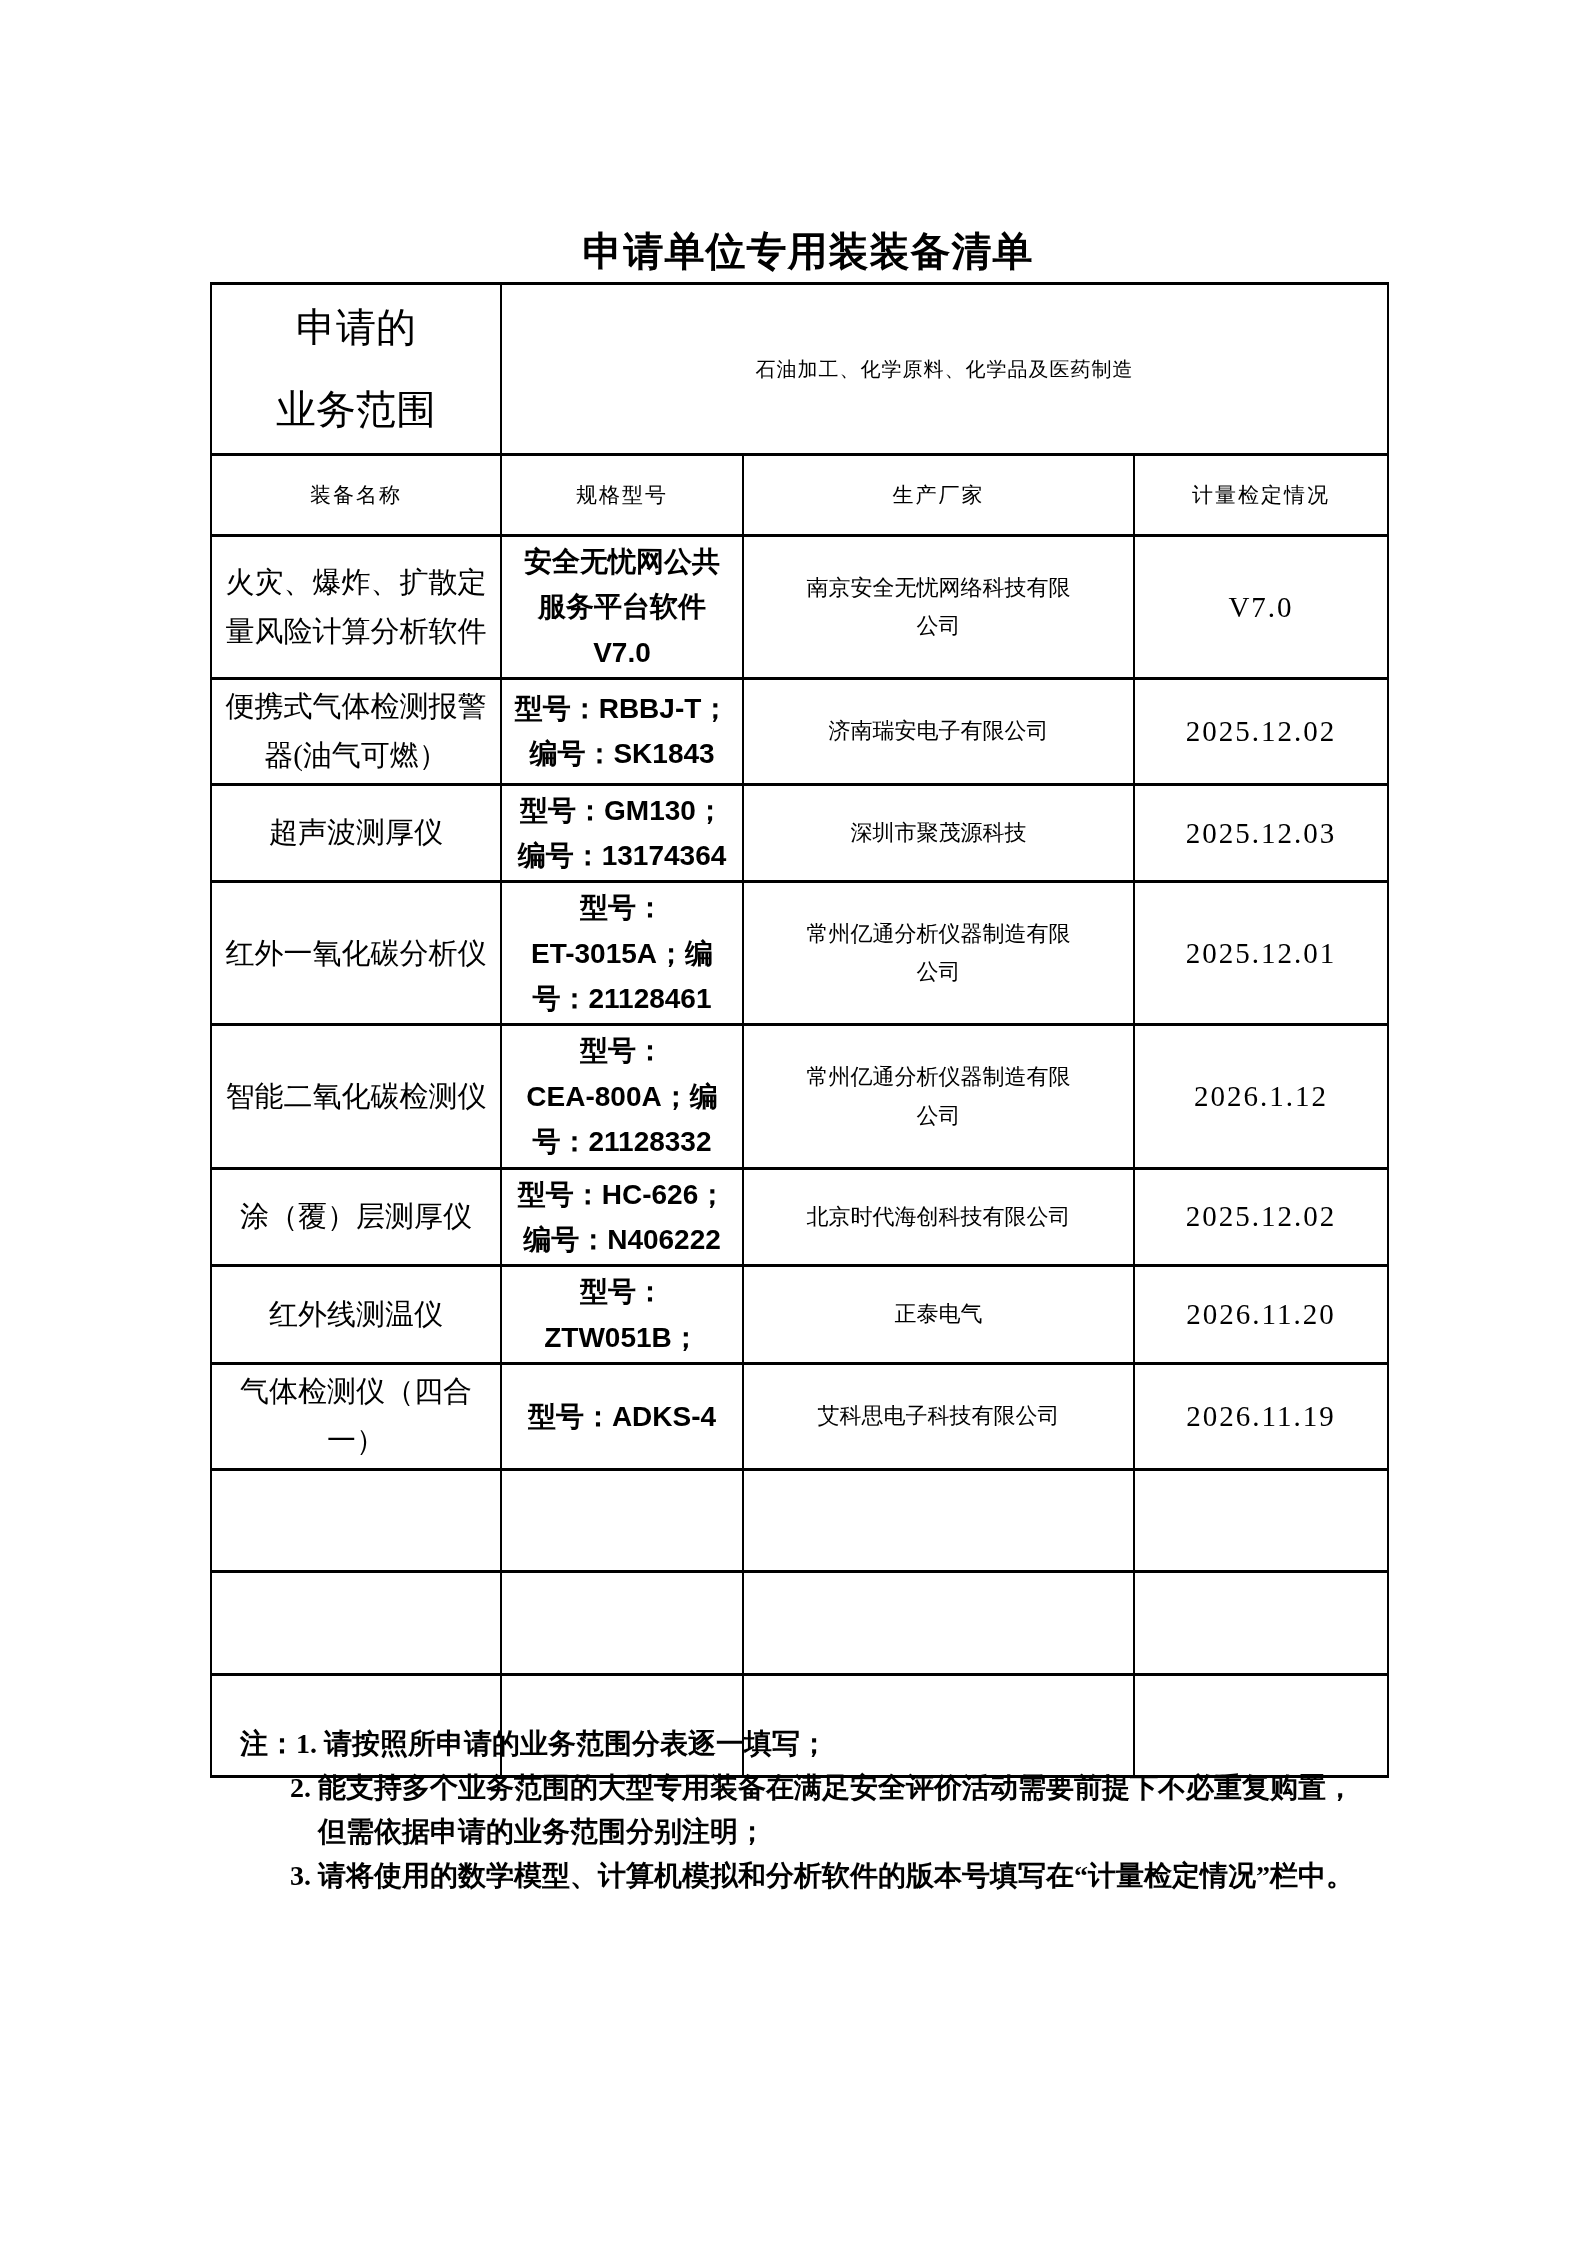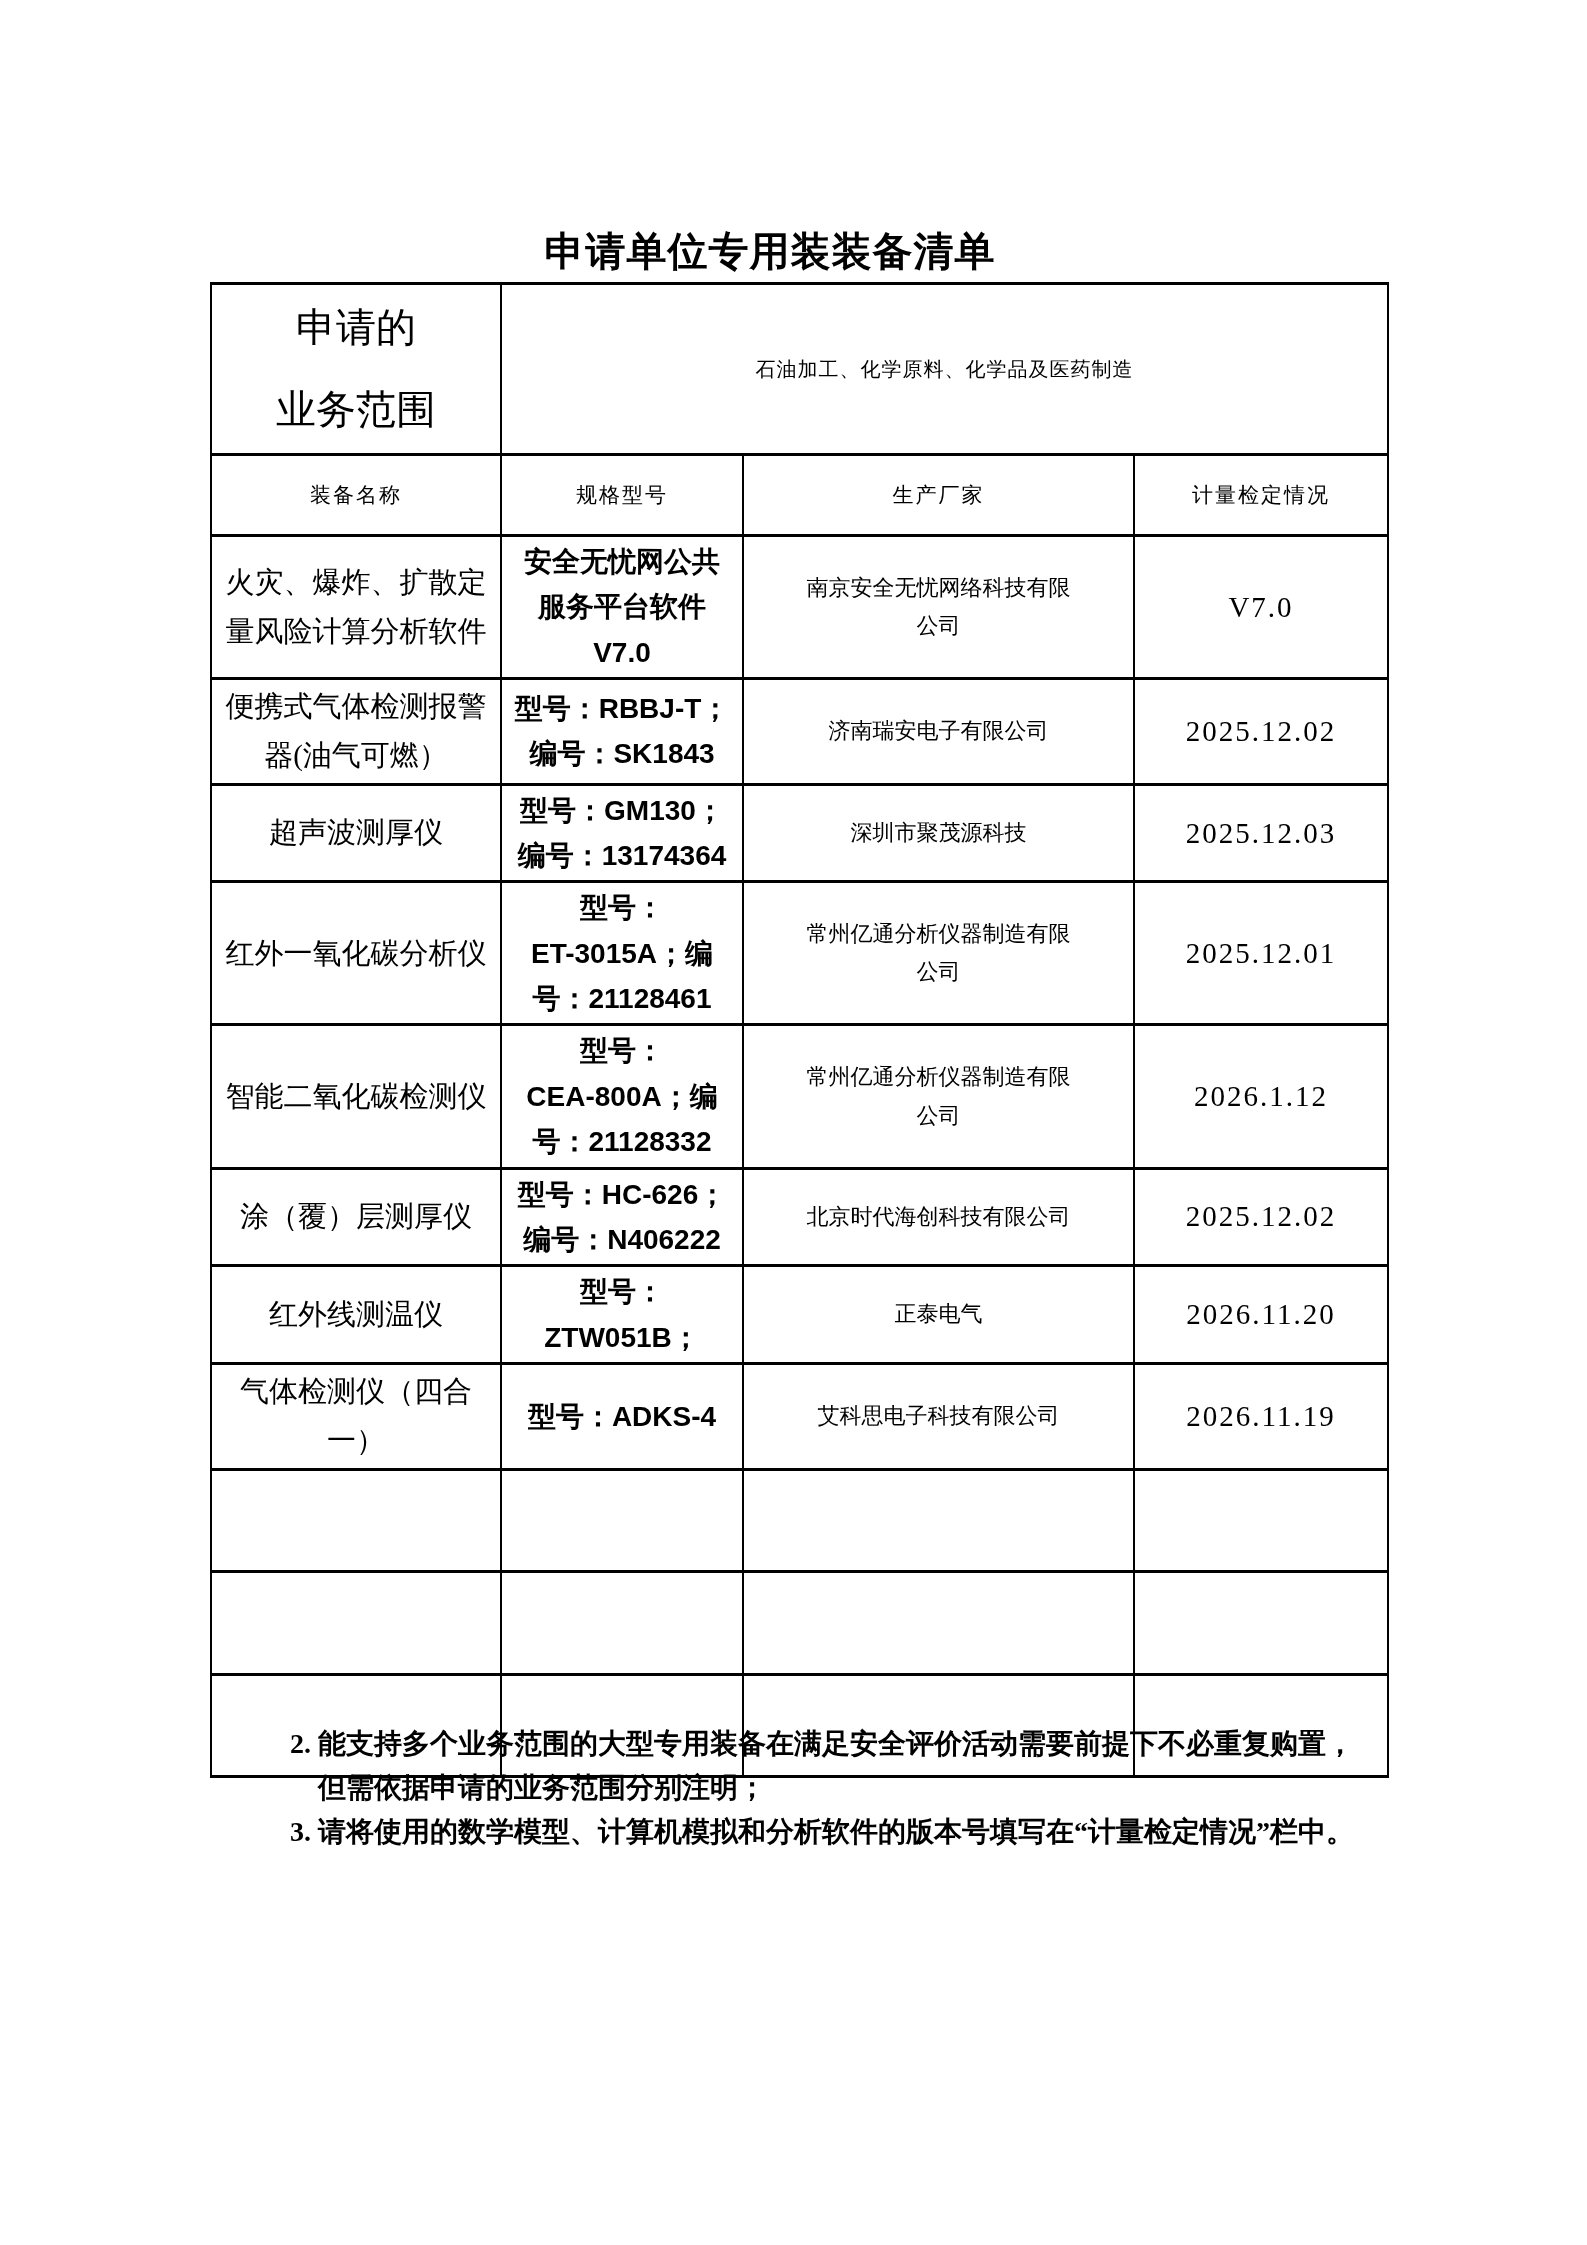--- a/index.html
+++ b/index.html
@@ -22,20 +22,21 @@
   .doc-title {
     position: absolute;
     top: 224px;
     left: 0;
     width: 1540px;
     text-align: center;
     font-size: 40px;
     font-weight: bold;
     letter-spacing: 1px;
     font-family: "Liberation Serif", serif;
+    padding-left: 38px;
   }
   table.equip {
     position: absolute;
     left: 210px;
     top: 282px;
     width: 1177px;
     border-collapse: collapse;
     table-layout: fixed;
   }
   table.equip td {
@@ -217,18 +218,19 @@
       <tr class="r-d11">
         <td class="c-name"></td>
         <td class="c-spec"></td>
         <td class="c-manu"></td>
         <td class="c-ver"></td>
       </tr>
     </tbody>
   </table>
 
   <div class="notes">
+    <div class="note-line n1">注：1. 请按照所申请的业务范围分表逐一填写；</div>
     <div class="note-line n2">2. 能支持多个业务范围的大型专用装备在满足安全评价活动需要前提下不必重复购置，</div>
     <div class="note-line n3">但需依据申请的业务范围分别注明；</div>
     <div class="note-line n4">3. 请将使用的数学模型、计算机模拟和分析软件的版本号填写在“计量检定情况”栏中。</div>
   </div>
 
 </div>
 
 </body></html>

